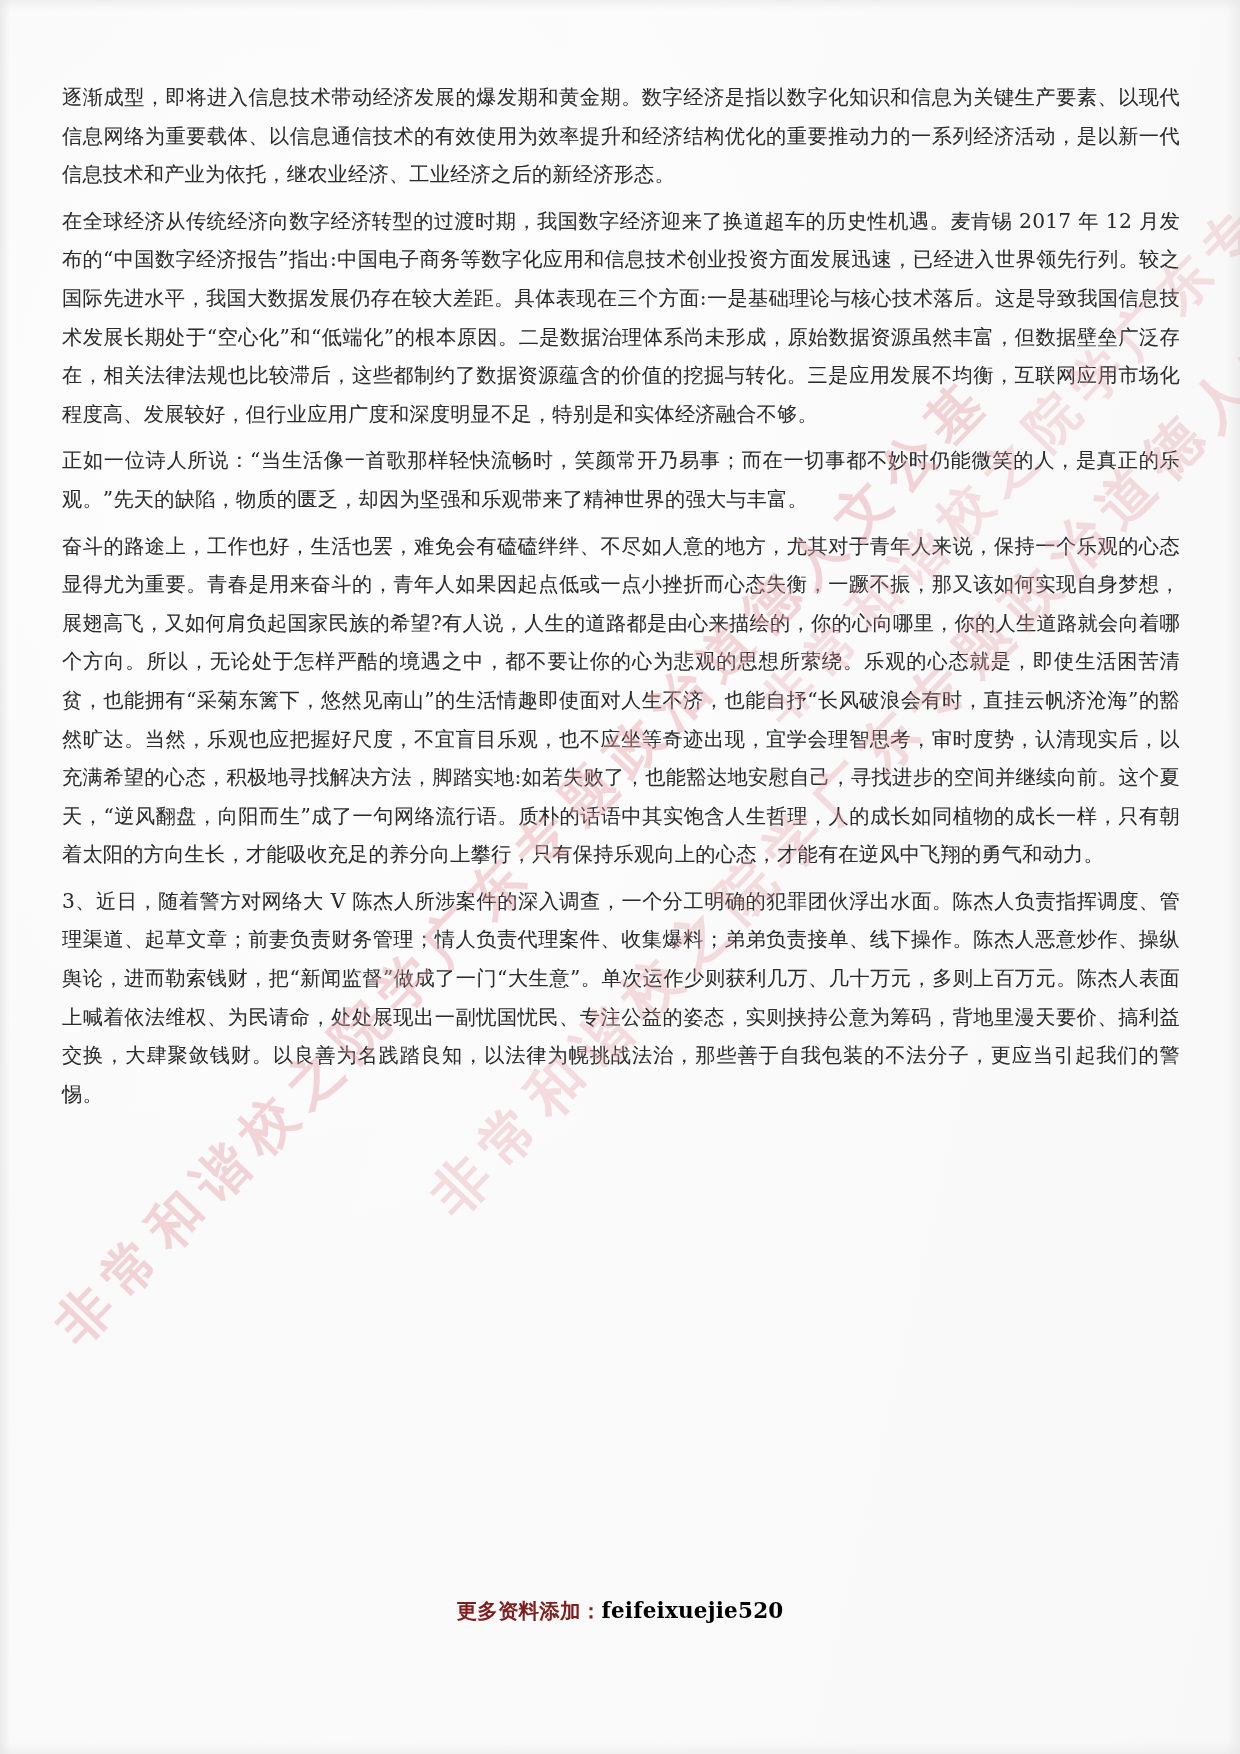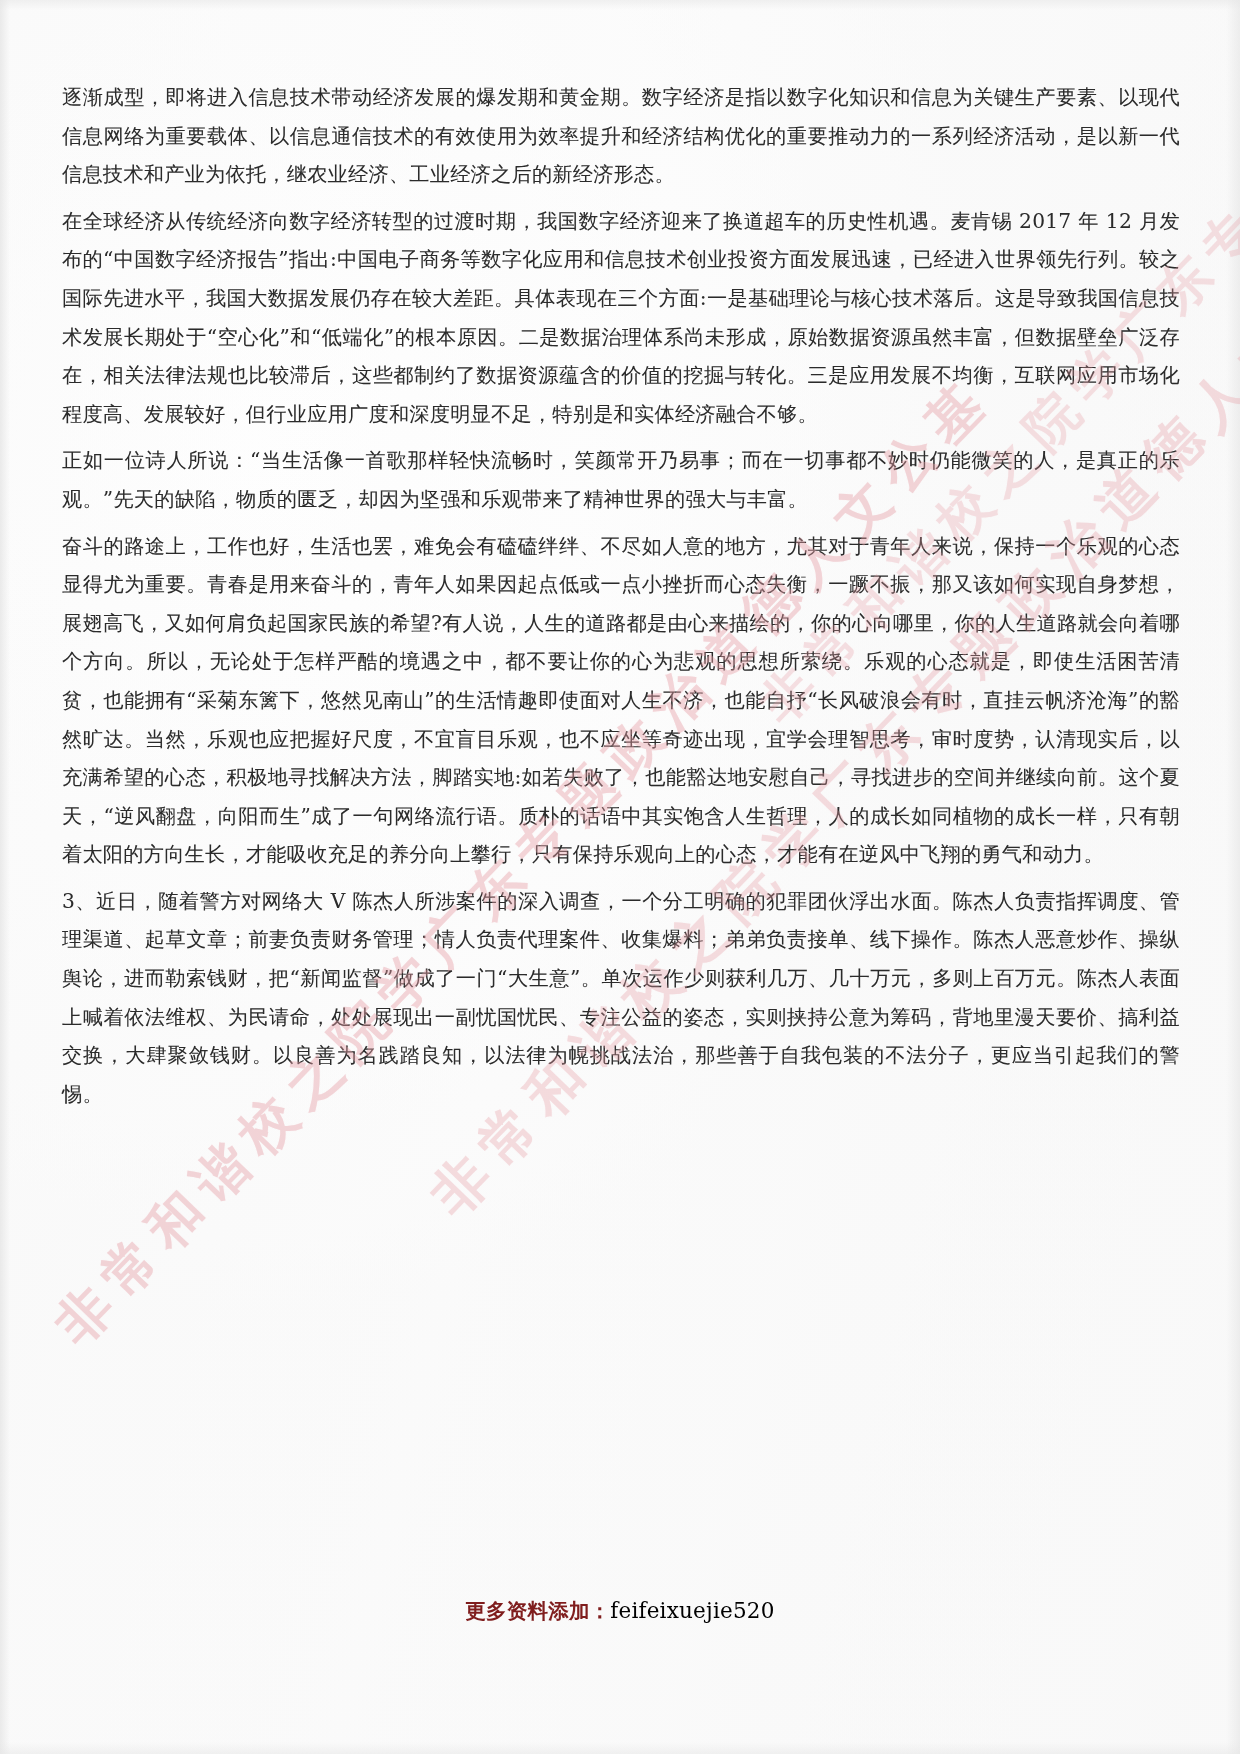--- a/index.html
+++ b/index.html
@@ -116,21 +116,21 @@
   #footer .f-inner {
     display: inline-block;
     color: #7f1d1d;
     font-size: 20.5px;
     font-weight: 700;
     font-family: "DejaVu Sans", "Liberation Sans", sans-serif;
     letter-spacing: .01em;
   }
   #footer .f-handle {
     font-family: "DejaVu Serif", "Liberation Serif", serif;
-    font-weight: 400;
+    font-weight: 700;
     font-size: 21.5px;
     letter-spacing: .01em;
   }
 </style>
 </head>
 <body>
 
 <div id="page">
 
   <div id="paper-tint"></div>

